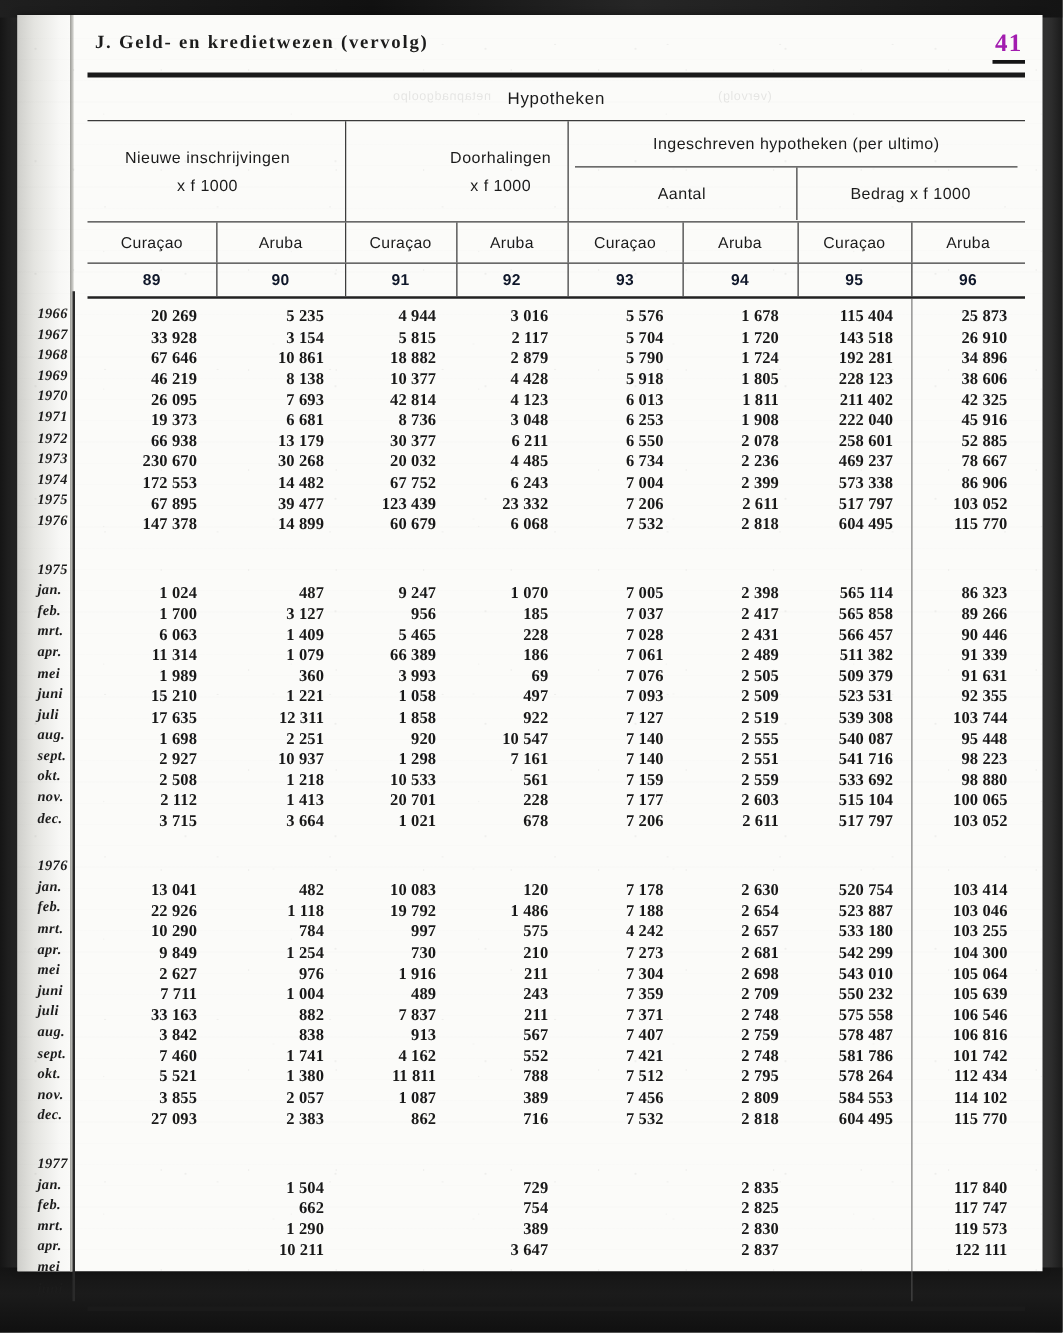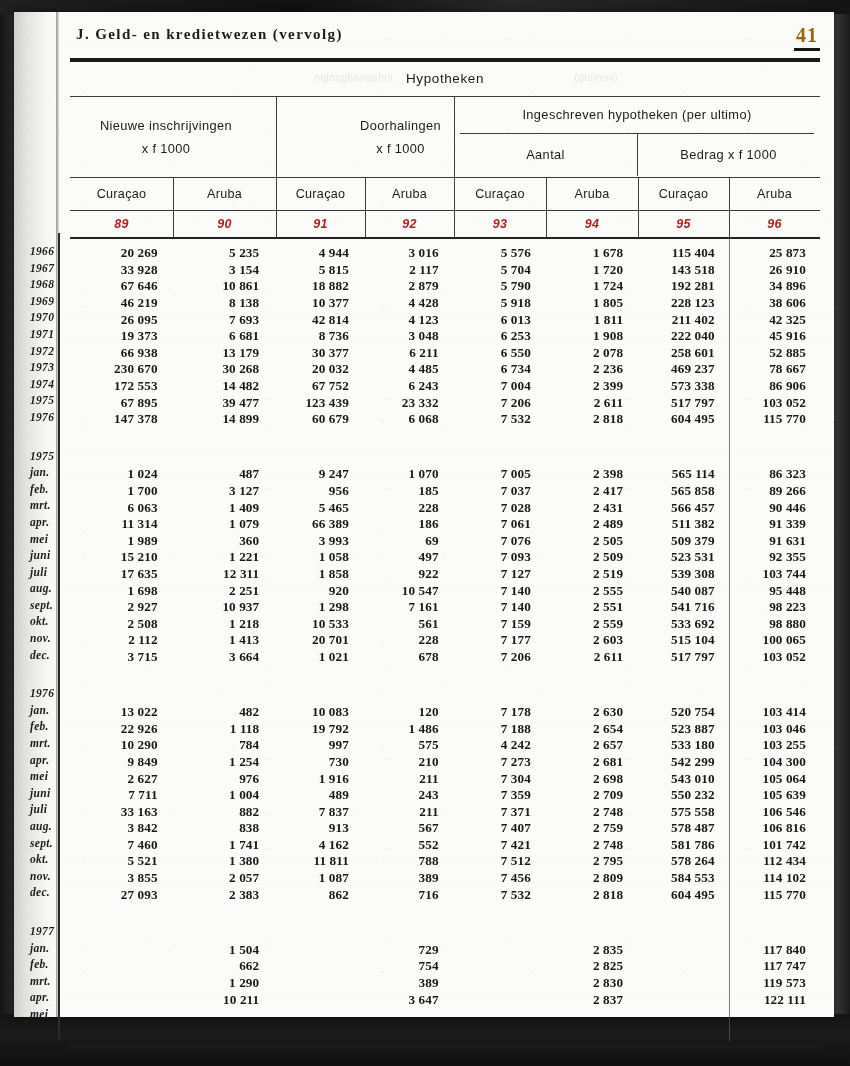--- a/index.html
+++ b/index.html
@@ -56,21 +56,21 @@
   }
   .head-title{
     position:absolute;left:18px;top:0;
     font-family:"Liberation Serif",serif;
     font-weight:bold;font-size:15px;color:#1c1c1c;
     letter-spacing:1.4px;white-space:nowrap;
   }
   .head-pageno{
     position:absolute;right:0;top:-2px;
     font-family:"Liberation Serif",serif;
-    font-weight:bold;font-size:20px;color:#a16207;
+    font-weight:bold;font-size:20px;color:#a21caf;
     letter-spacing:1px;
     border-bottom:3px solid #151515;padding:0 2px 1px 2px;
   }
 
   
   .tbl{
     position:absolute;left:56px;top:46px;width:750px;
     font-family:"Liberation Sans",sans-serif;
   }
   .rule-thick{height:4px;background:#1a1a1a;width:100%;}
@@ -95,23 +95,22 @@
   .grp2{width:178px;justify-content:flex-end;}
   .grp3{width:366px;}
   .colhead-row{display:flex;}
   .colhead{
     display:flex;align-items:center;justify-content:center;
     font-size:12.6px;color:#1b1b1b;height:32px;letter-spacing:.3px;
   }
   .num-row{display:flex;}
   .numhead{
     display:flex;align-items:center;justify-content:center;
-    font-size:12.5px;color:#b91c1c;height:26px;font-weight:bold;
+    font-size:12.5px;color:#0f172a;height:26px;font-weight:bold;
     letter-spacing:.3px;
-    font-style:italic;
   }
 
   
   .c0{width:103px;} .c1{width:103px;}
   .c2{width:89px;}  .c3{width:89px;}
   .c4{width:92px;}  .c5{width:92px;}
   .c6{width:91px;}  .c7{width:91px;}
 
   
   .body{position:relative;padding-top:6px;}
@@ -512,21 +511,21 @@
             <div class="dcell c5">2 611</div>
             <div class="dcell c6">517 797</div>
             <div class="dcell c7">103 052</div>
           </div>
           <div class="blockgap"></div>
           <div class="sectionlabel">
             <div class="rowlabel">1976</div>
           </div>
           <div class="drow">
             <div class="rowlabel">jan.</div>
-            <div class="dcell c0">13 022</div>
+            <div class="dcell c0">13 041</div>
             <div class="dcell c1">482</div>
             <div class="dcell c2">10 083</div>
             <div class="dcell c3">120</div>
             <div class="dcell c4">7 178</div>
             <div class="dcell c5">2 630</div>
             <div class="dcell c6">520 754</div>
             <div class="dcell c7">103 414</div>
           </div>
           <div class="drow">
             <div class="rowlabel">feb.</div>

